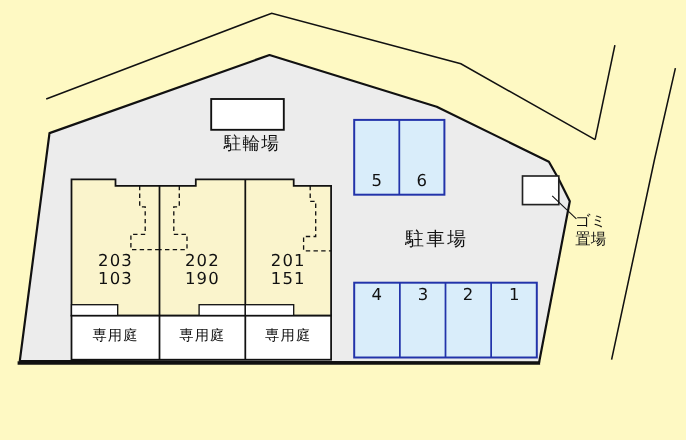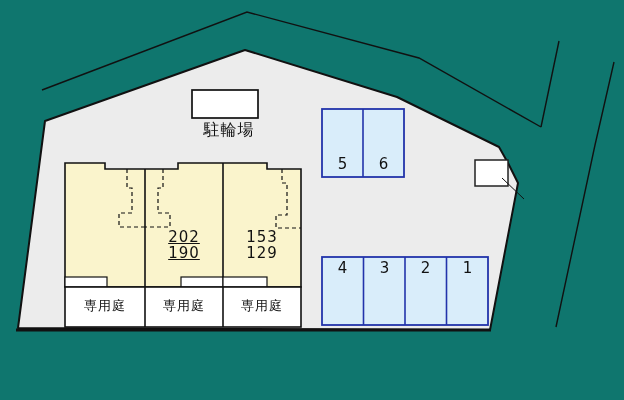--- a/index.html
+++ b/index.html
@@ -1,38 +1,38 @@
 <!DOCTYPE html>
 <html><head>
 <meta charset="utf-8">
 <style>
   html,body{margin:0;padding:0;background:#ffffff;}
   .stage{
     position:relative;
     width:624px;height:400px;
-    background:#0f766e;
+    background:#fef9c3;
     overflow:hidden;
     font-family:"DejaVu Sans","Liberation Sans",sans-serif;
     color:#111111;
   }
   .stage svg{position:absolute;left:0;top:0;}
   .lbl{
     position:absolute;
     text-align:center;
     white-space:pre;
     color:#111111;
     line-height:1.08;
   }
   .lbl-jp{font-weight:500;letter-spacing:1px;}
   .lbl-bicycle{left:189px;top:121px;width:80px;font-size:16px;}
   .lbl-parkinglot{left:345px;top:209px;width:104px;font-size:17px;letter-spacing:2px;}
   .lbl-garbage{left:517px;top:193px;width:40px;font-size:14px;line-height:17px;letter-spacing:0;}
   .lbl-unit{width:80px;font-size:15px;line-height:16px;letter-spacing:1px;}
   .lbl-unit-1{left:65px;top:229px;}
-  .lbl-unit-2{left:144px;top:229px;text-decoration:underline;}
+  .lbl-unit-2{left:144px;top:229px;}
   .lbl-unit-3{left:222px;top:229px;}
   .lbl-garden{width:80px;font-size:13px;top:299px;}
   .lbl-garden-1{left:65px;}
   .lbl-garden-2{left:144px;}
   .lbl-garden-3{left:222px;}
   .lbl-space{width:41px;font-size:15px;}
   .sp-5{left:322px;top:156px;}
   .sp-6{left:363px;top:156px;}
   .sp-4{left:322px;top:260px;}
   .sp-3{left:364px;top:260px;}
@@ -80,24 +80,27 @@
     <line x1="363.5" y1="257" x2="363.5" y2="325" stroke="#2233aa" stroke-width="1.6"></line>
     <line x1="405" y1="257" x2="405" y2="325" stroke="#2233aa" stroke-width="1.6"></line>
     <line x1="446.5" y1="257" x2="446.5" y2="325" stroke="#2233aa" stroke-width="1.6"></line>
 
     <rect x="475" y="160" width="33" height="26" fill="#ffffff" stroke="#222222" stroke-width="1.5"></rect>
     <line x1="502" y1="178" x2="524" y2="199" stroke="#111111" stroke-width="1"></line>
   </svg>
 
   <div class="lbl lbl-jp lbl-bicycle">駐輪場</div>
 
+  <div class="lbl lbl-jp lbl-parkinglot">駐車場</div>
 
+  <div class="lbl lbl-jp lbl-garbage"><span>ゴミ</span><br><span>置場</span></div>
 
+  <div class="lbl lbl-unit lbl-unit-1"><span>203</span><br><span>103</span></div>
   <div class="lbl lbl-unit lbl-unit-2"><span>202</span><br><span>190</span></div>
-  <div class="lbl lbl-unit lbl-unit-3"><span>153</span><br><span>129</span></div>
+  <div class="lbl lbl-unit lbl-unit-3"><span>201</span><br><span>151</span></div>
 
   <div class="lbl lbl-jp lbl-garden lbl-garden-1">専用庭</div>
   <div class="lbl lbl-jp lbl-garden lbl-garden-2">専用庭</div>
   <div class="lbl lbl-jp lbl-garden lbl-garden-3">専用庭</div>
 
   <div class="lbl lbl-space sp-5">5</div>
   <div class="lbl lbl-space sp-6">6</div>
   <div class="lbl lbl-space sp-4">4</div>
   <div class="lbl lbl-space sp-3">3</div>
   <div class="lbl lbl-space sp-2">2</div>

